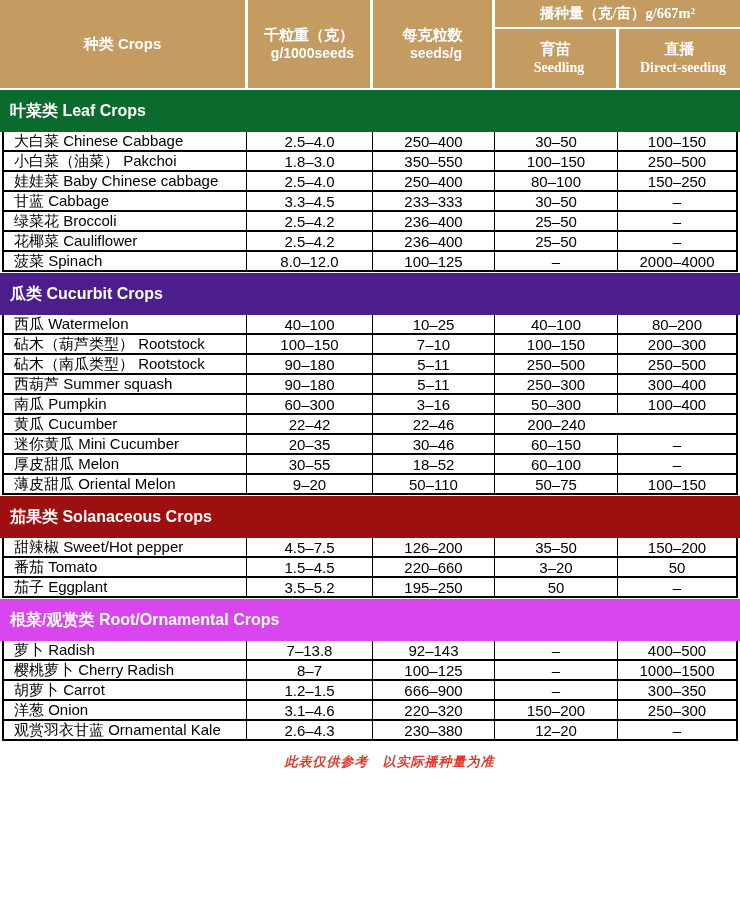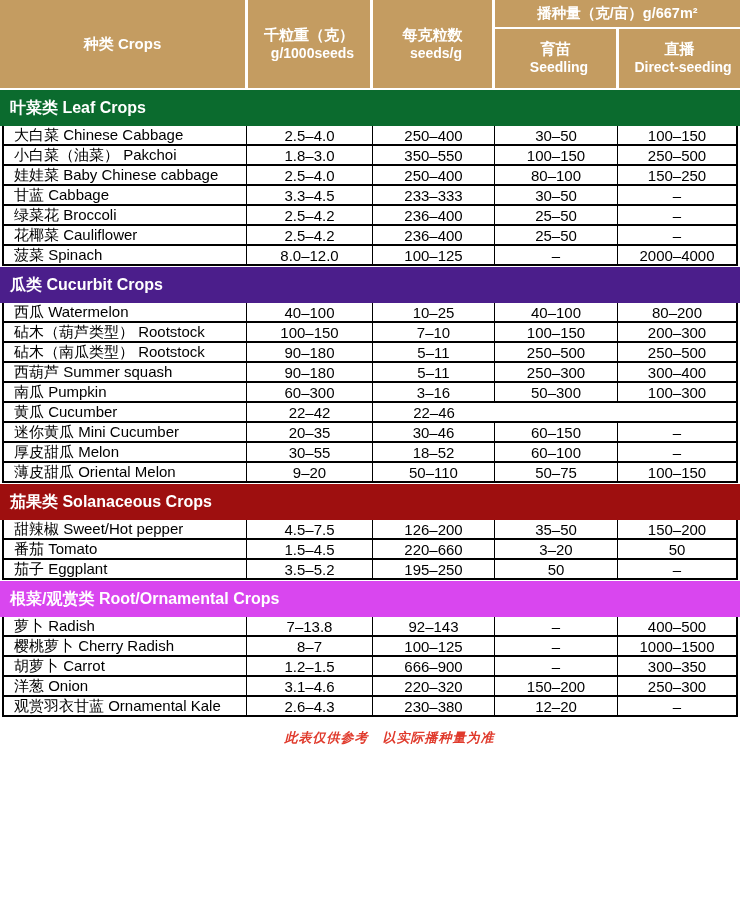--- a/index.html
+++ b/index.html
@@ -18,31 +18,31 @@
   }
   .th {
     background:var(--header-bg,#c49c61);
     color:#ffffff;
     display:flex; flex-direction:column;
     align-items:center; justify-content:center;
     font-weight:bold; font-size:15px; line-height:1.25;
     text-align:center;
   }
   .th .en { font-size:14px;margin-left:7px; }
-  .th-group { display:grid; grid-template-rows:27px 1fr; gap:2px; }
+  .th-group { display:grid; grid-template-rows:27px 1fr; gap:2px;font-family:Liberation Serif, serif; }
   .th-group-top {
     background:var(--header-bg,#c49c61); color:#ffffff;
     display:flex; align-items:center; justify-content:center;
     font-weight:bold; font-size:14.5px;
   }
   .th-group-bottom { display:grid; grid-template-columns:1fr 1fr; gap:3px; }
   
   .tbody { margin-top:2px; }
   .section-bar {
-    height:36px; display:flex; align-items:center;
+    height:42px; display:flex; align-items:center;
     padding-left:10px; box-sizing:border-box;
     color:#ffffff; font-weight:bold; font-size:16px;
     margin-top:1px;
   }
   .rows {
     margin:0 2px;
     border-left:2px solid #000;
     border-right:2px solid #000;
   }
   .row {
@@ -193,26 +193,27 @@
           <div class="cell">90–180</div>
           <div class="cell">5–11</div>
           <div class="cell">250–300</div>
           <div class="cell">300–400</div>
         </div>
         <div class="row">
           <div class="cell crop">南瓜  Pumpkin</div>
           <div class="cell">60–300</div>
           <div class="cell">3–16</div>
           <div class="cell">50–300</div>
-          <div class="cell">100–300</div>
+          <div class="cell">100–400</div>
         </div>
         <div class="row">
           <div class="cell crop">黄瓜  Cucumber</div>
           <div class="cell">22–42</div>
           <div class="cell">22–46</div>
+          <div class="cell">200–240</div>
         </div>
         <div class="row">
           <div class="cell crop">迷你黄瓜  Mini Cucumber</div>
           <div class="cell">20–35</div>
           <div class="cell">30–46</div>
           <div class="cell">60–150</div>
           <div class="cell">–</div>
         </div>
         <div class="row">
           <div class="cell crop">厚皮甜瓜  Melon</div>

